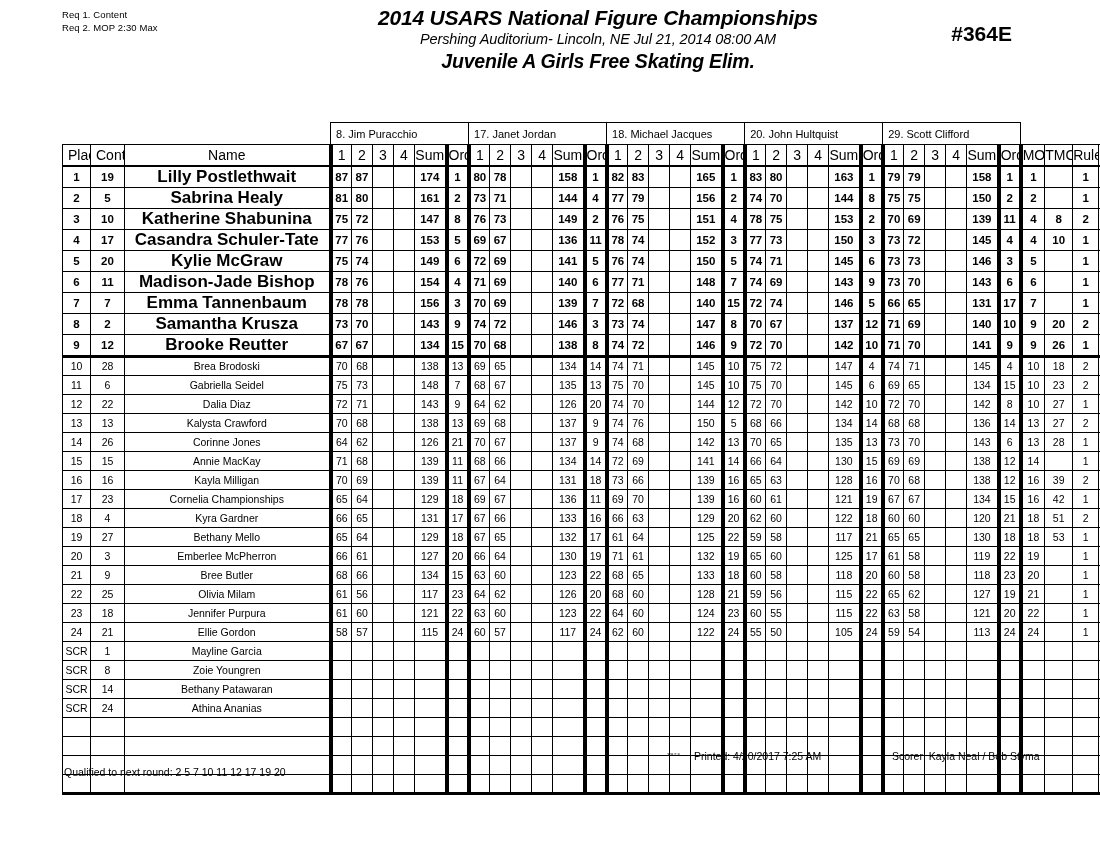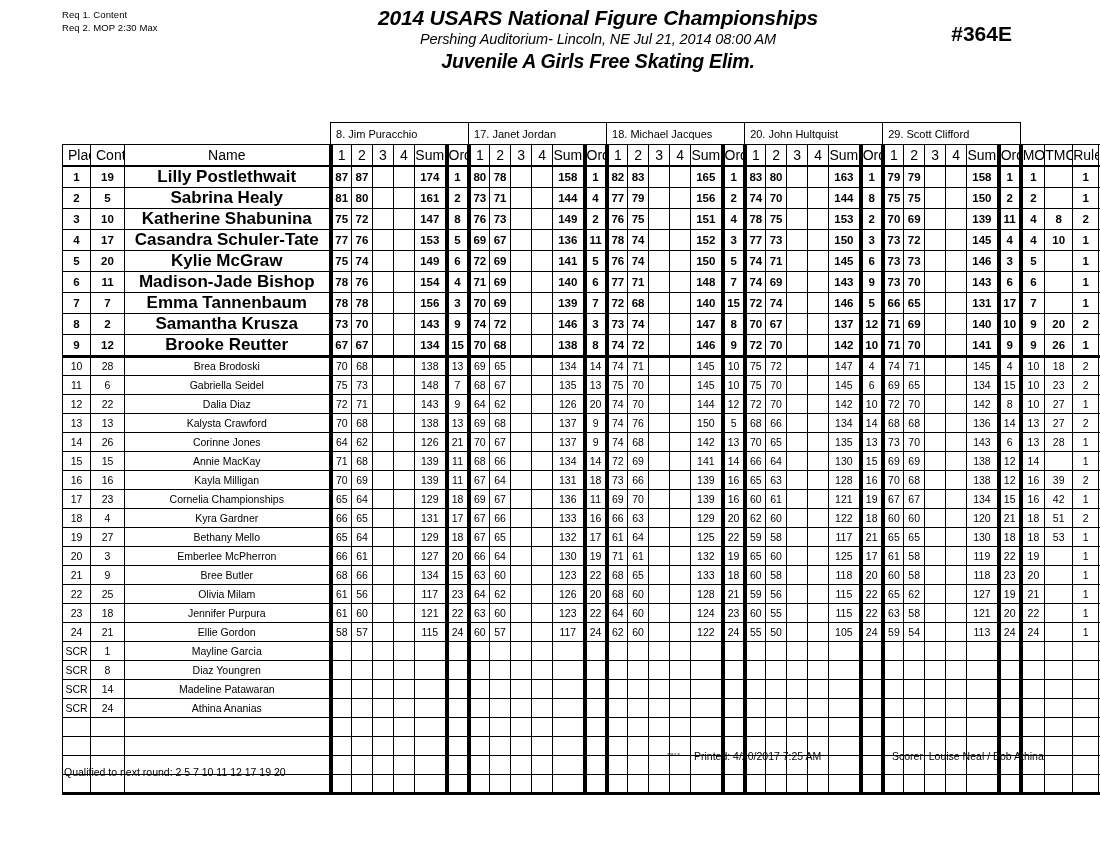--- a/index.html
+++ b/index.html
@@ -1223,21 +1223,21 @@
           <td class="sum"></td>
           <td class="ordc ord"></td>
           <td class="mo"></td>
           <td class="tmo"></td>
           <td class="rule"></td>
           <td class="so"></td>
         </tr>
         <tr class="">
           <td class="place">SCR</td>
           <td class="cont">8</td>
-          <td class="name">Diaz Youngren</td>
+          <td class="name">Zoie Youngren</td>
           <td class="sc sep-l"></td>
           <td class="sc"></td>
           <td class="sc"></td>
           <td class="sc"></td>
           <td class="sum"></td>
           <td class="ordc ord"></td>
           <td class="sc"></td>
           <td class="sc"></td>
           <td class="sc"></td>
           <td class="sc"></td>
@@ -1262,21 +1262,21 @@
           <td class="sum"></td>
           <td class="ordc ord"></td>
           <td class="mo"></td>
           <td class="tmo"></td>
           <td class="rule"></td>
           <td class="so"></td>
         </tr>
         <tr class="">
           <td class="place">SCR</td>
           <td class="cont">14</td>
-          <td class="name">Madeline Patawaran</td>
+          <td class="name">Bethany Patawaran</td>
           <td class="sc sep-l"></td>
           <td class="sc"></td>
           <td class="sc"></td>
           <td class="sc"></td>
           <td class="sum"></td>
           <td class="ordc ord"></td>
           <td class="sc"></td>
           <td class="sc"></td>
           <td class="sc"></td>
           <td class="sc"></td>
@@ -1500,16 +1500,16 @@
           <td class="rule"></td>
           <td class="so"></td>
         </tr>
       </tbody>
   </table>
 
   <div class="footer">
     <span class="f-qual">Qualified to next round:   2 5 7 10 11 12 17 19 20</span>
     <span class="f-tiny">3/8/18</span>
     <span class="f-print">Printed:  4/20/2017  7:25 AM</span>
-    <span class="f-scorer">Scorer:   Louise Neal / Bob Athina</span>
+    <span class="f-scorer">Scorer:   Kayla Neal / Bob Styma</span>
   </div>
 
 </div>
 
 </body></html>

